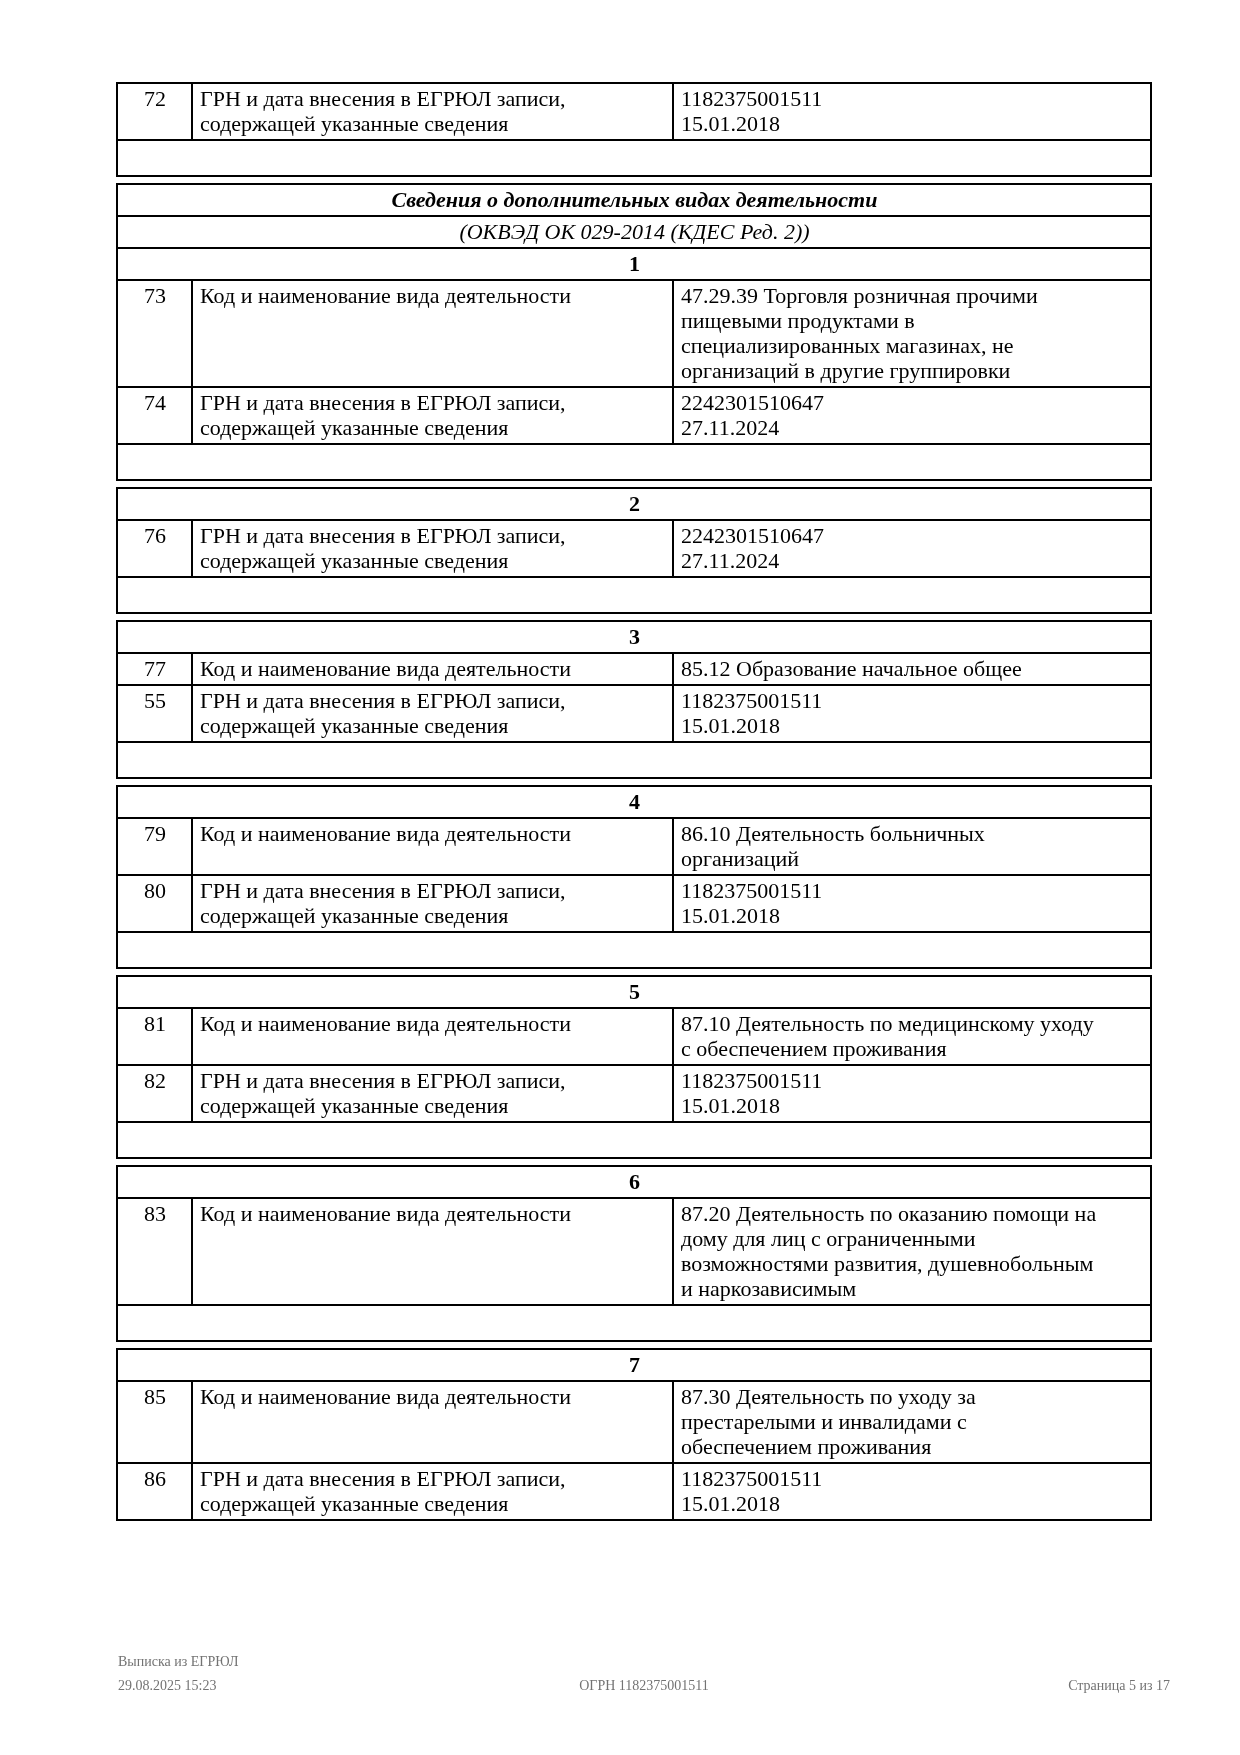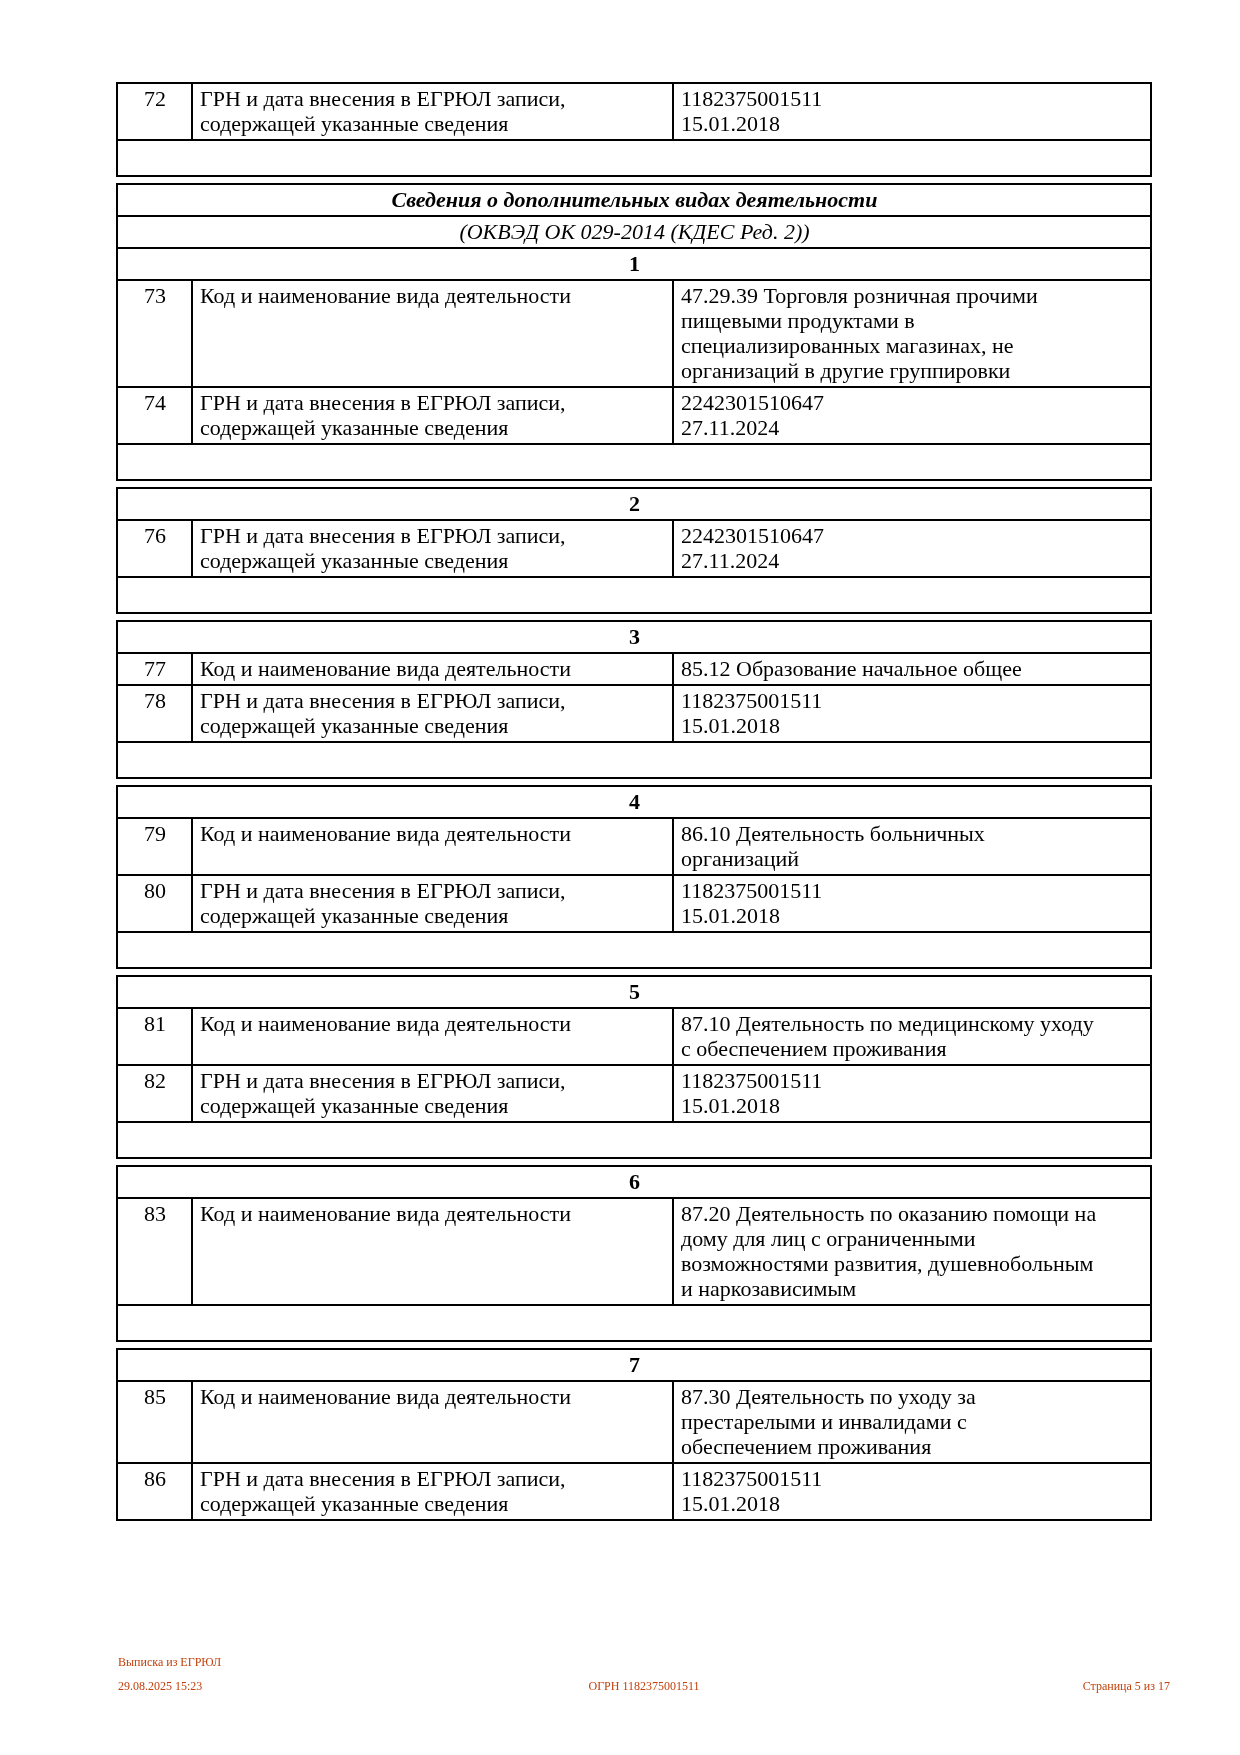--- a/index.html
+++ b/index.html
@@ -42,23 +42,23 @@
   td.title { font-weight: bold; font-style: italic; }
   td.subtitle { font-style: italic; }
   td.secnum { font-weight: bold; }
   td.sep { height: 29px; padding: 0; }
   .multiline { white-space: pre-line; }
   .footer {
     position: absolute;
     left: 118px;
     top: 1650px;
     width: 1052px;
-    font-size: 12px;
+    font-size: 14px;
     line-height: 24px;
-    color: #c2410c;
+    color: #737373;
   }
   .footer-line2 {
     display: grid;
     grid-template-columns: 1fr auto 1fr;
     align-items: baseline;
   }
   .footer-line2 .fl { justify-self: start; }
   .footer-line2 .fc { justify-self: center; }
   .footer-line2 .fr { justify-self: end; }
 </style>
@@ -157,21 +157,21 @@
       <tbody>
           <tr>
         <td class="full secnum" colspan="3">3</td>
       </tr>
       <tr>
         <td class="num">77</td>
         <td>Код и наименование вида деятельности</td>
         <td class="multiline">85.12 Образование начальное общее</td>
       </tr>
       <tr>
-        <td class="num">78</td>
+        <td class="num">55</td>
         <td class="multiline">ГРН и дата внесения в ЕГРЮЛ записи,
 содержащей указанные сведения</td>
         <td class="multiline">1182375001511
 15.01.2018</td>
       </tr>
       <tr>
             <td class="sep" colspan="3"></td>
           </tr>
     </tbody>
       </table>

